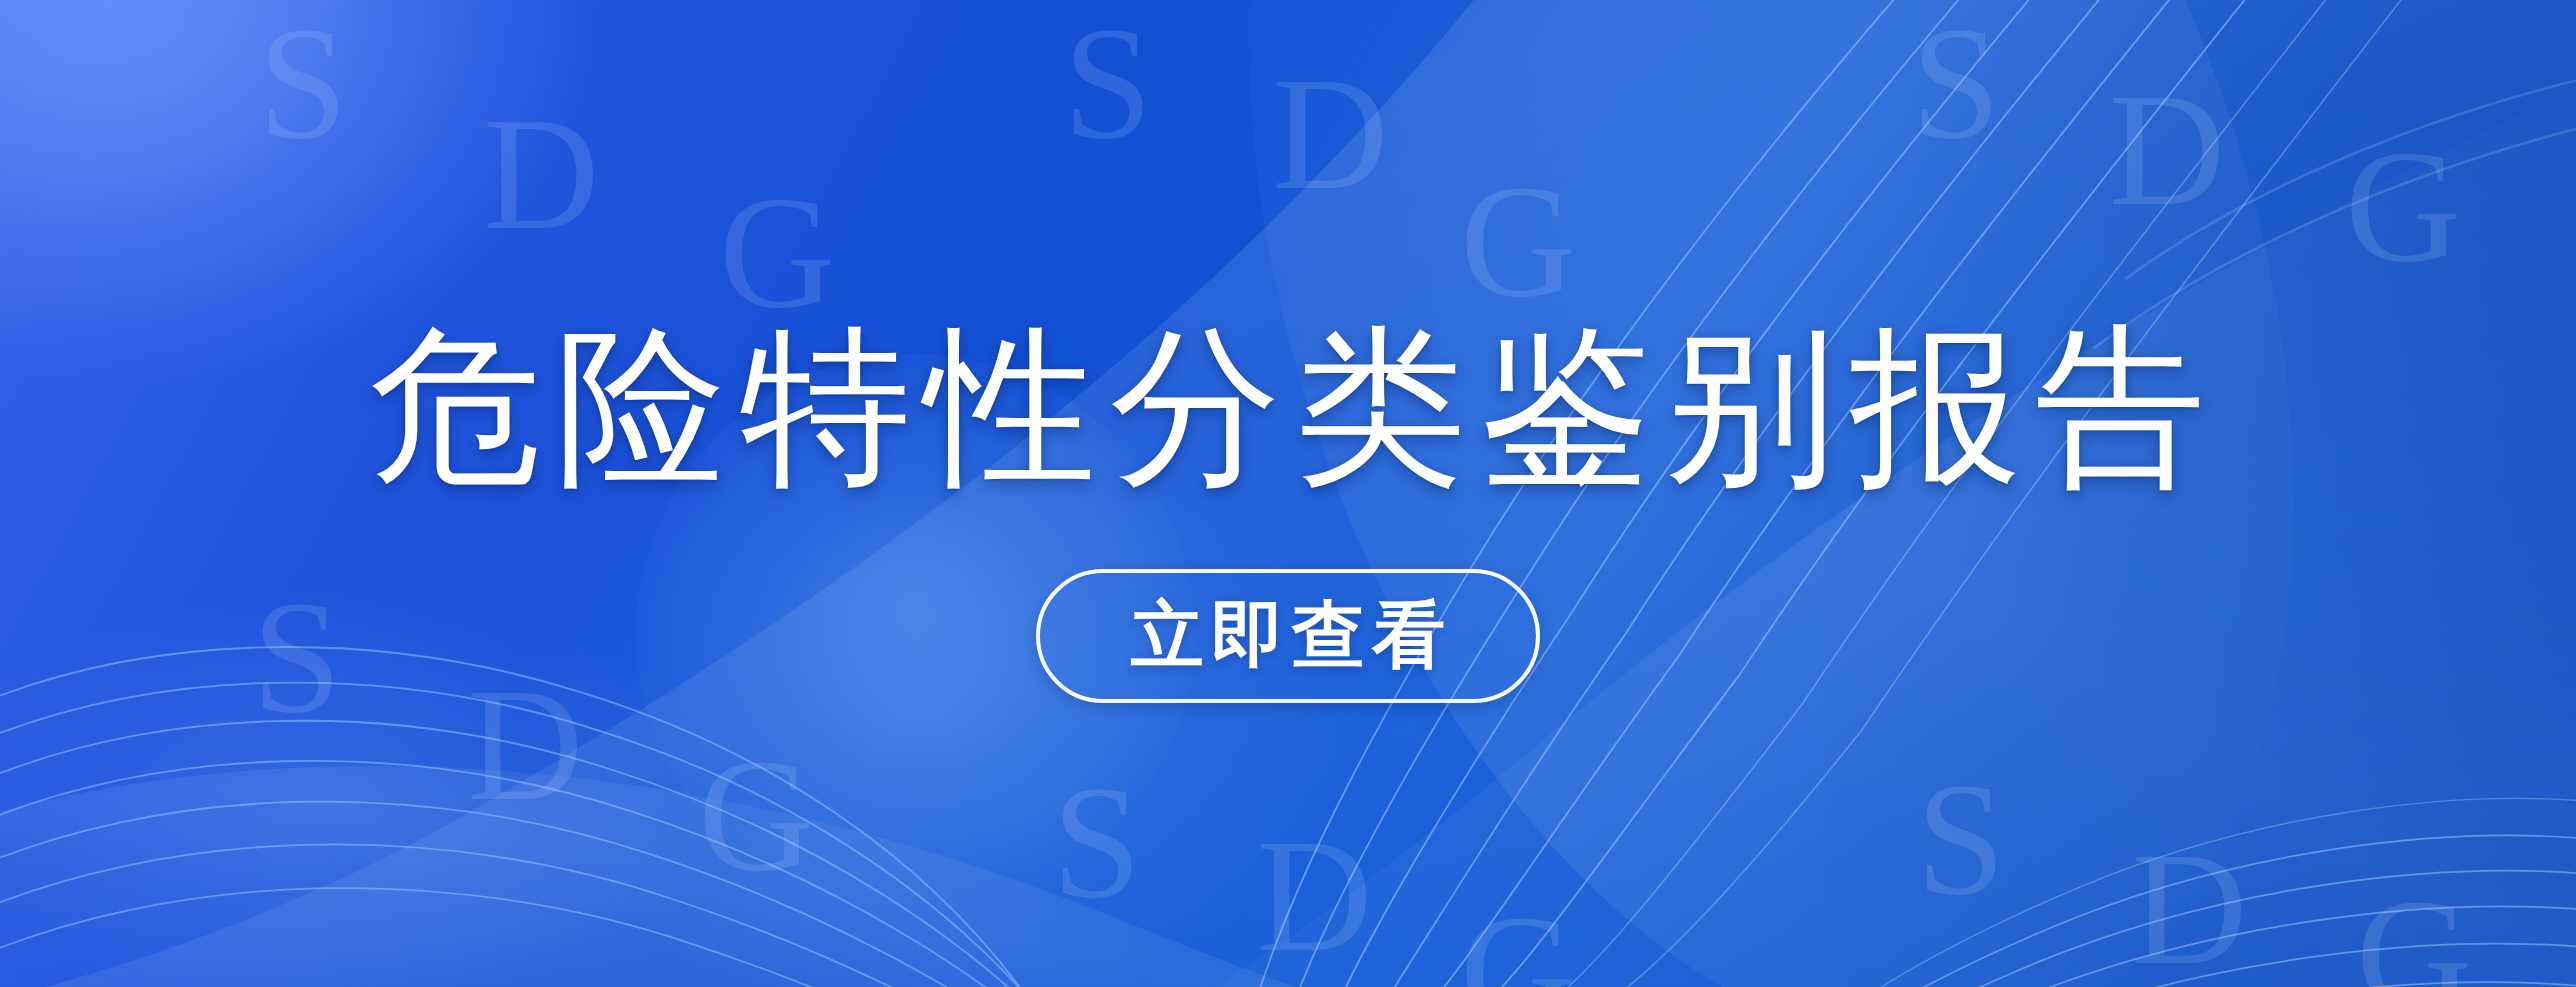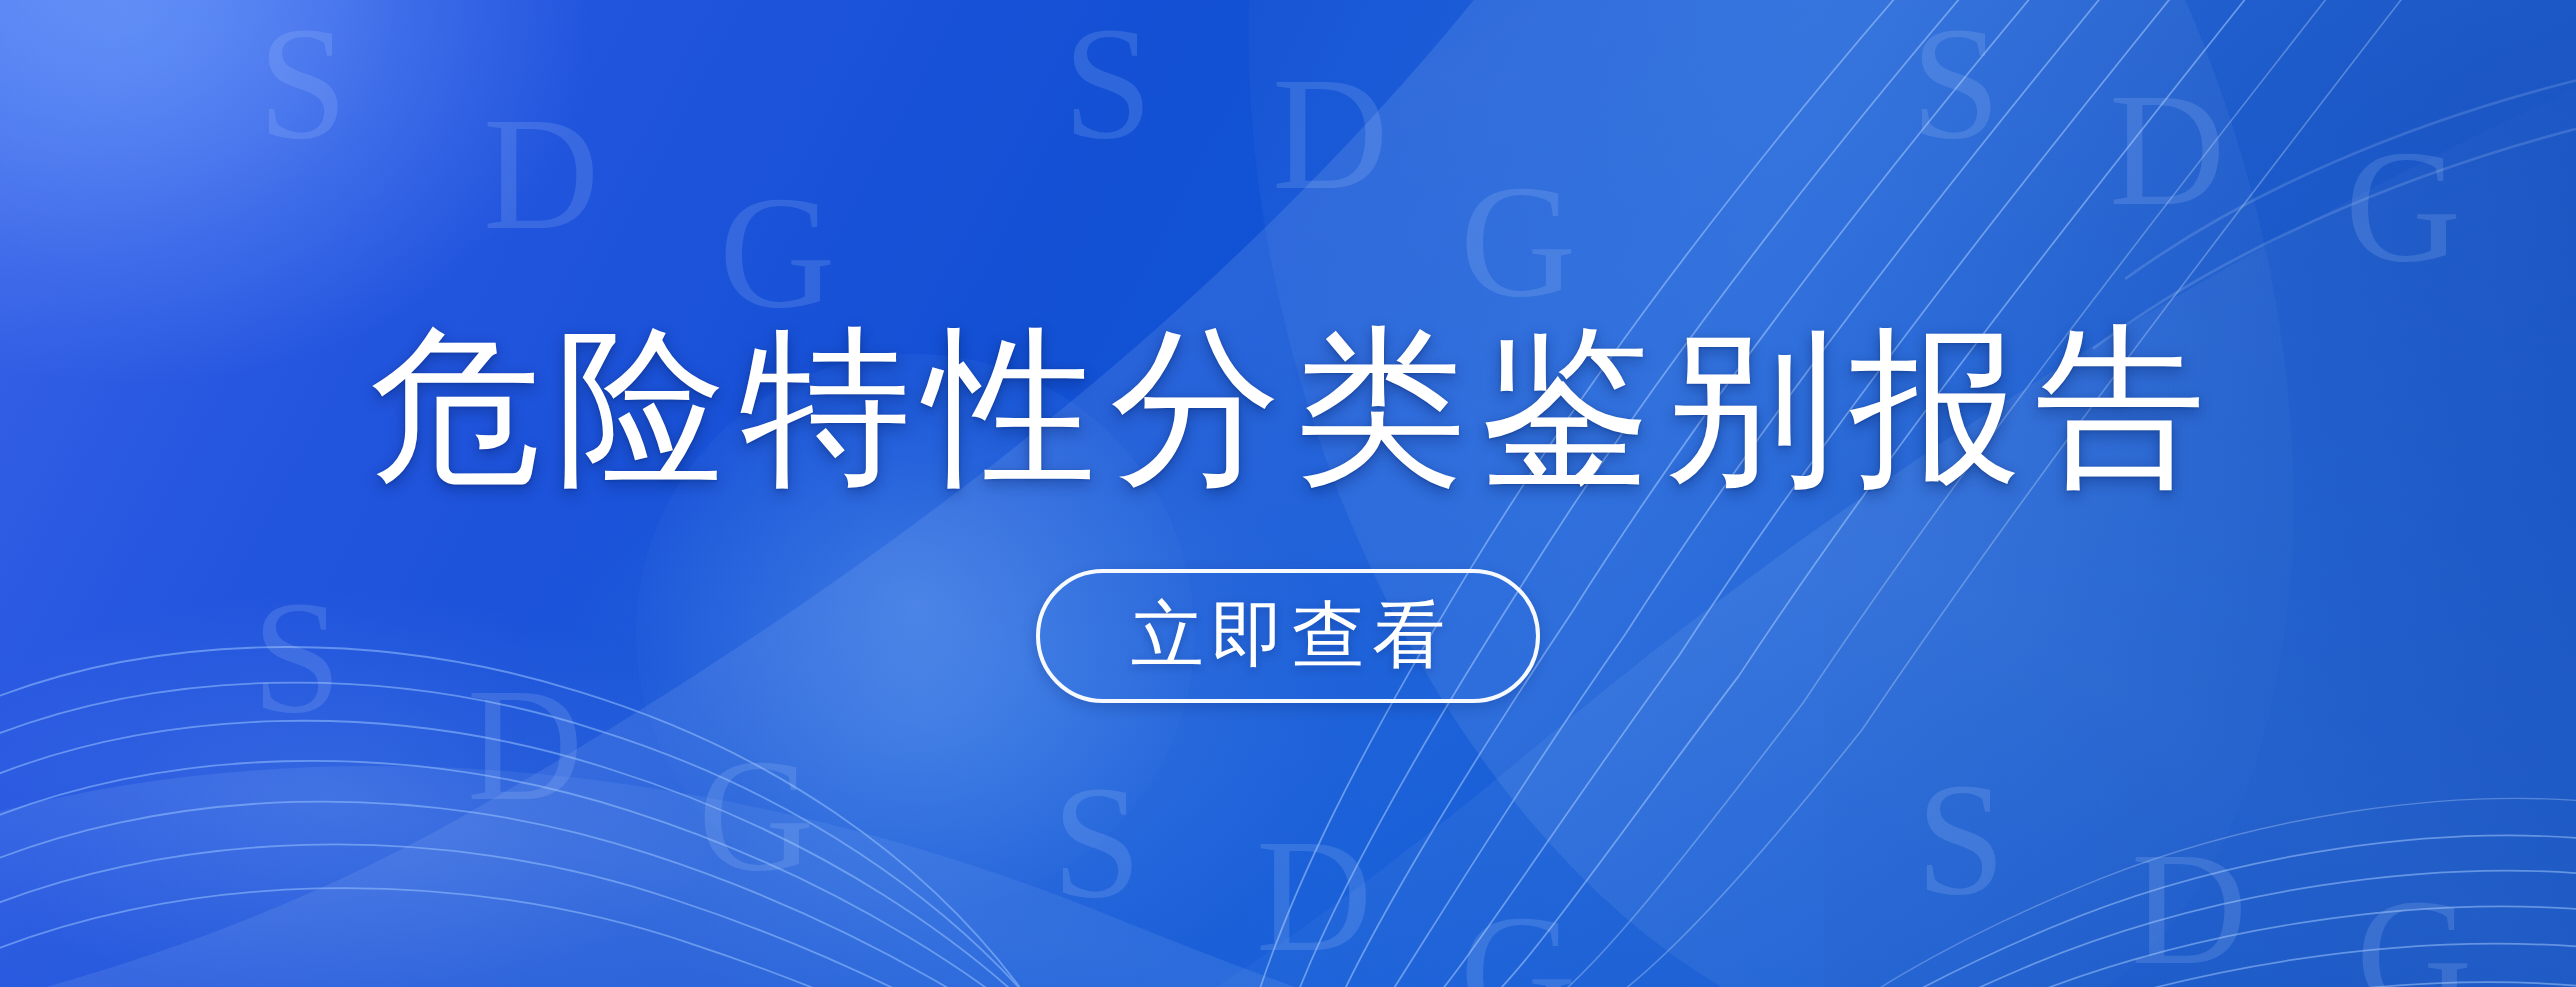--- a/index.html
+++ b/index.html
@@ -83,21 +83,21 @@
     height:134px;
     border:4.8px solid rgba(255,255,255,0.96);
     border-radius:67px;
     background:transparent;
     box-shadow:0 4.3px 14px rgba(3,28,90,0.22);
     cursor:pointer;
   }
 
   .cta-label {
     font-family:"Liberation Sans", sans-serif;
-    font-weight:400;
+    font-weight:700;
     font-size:73px;
     letter-spacing:7.5px;
     color:#ffffff;
     text-indent:7.5px;
     text-shadow:0 3.2px 8.6px rgba(3,28,90,0.28);
     white-space:nowrap;
   }
 </style>
 </head>
 <body>

